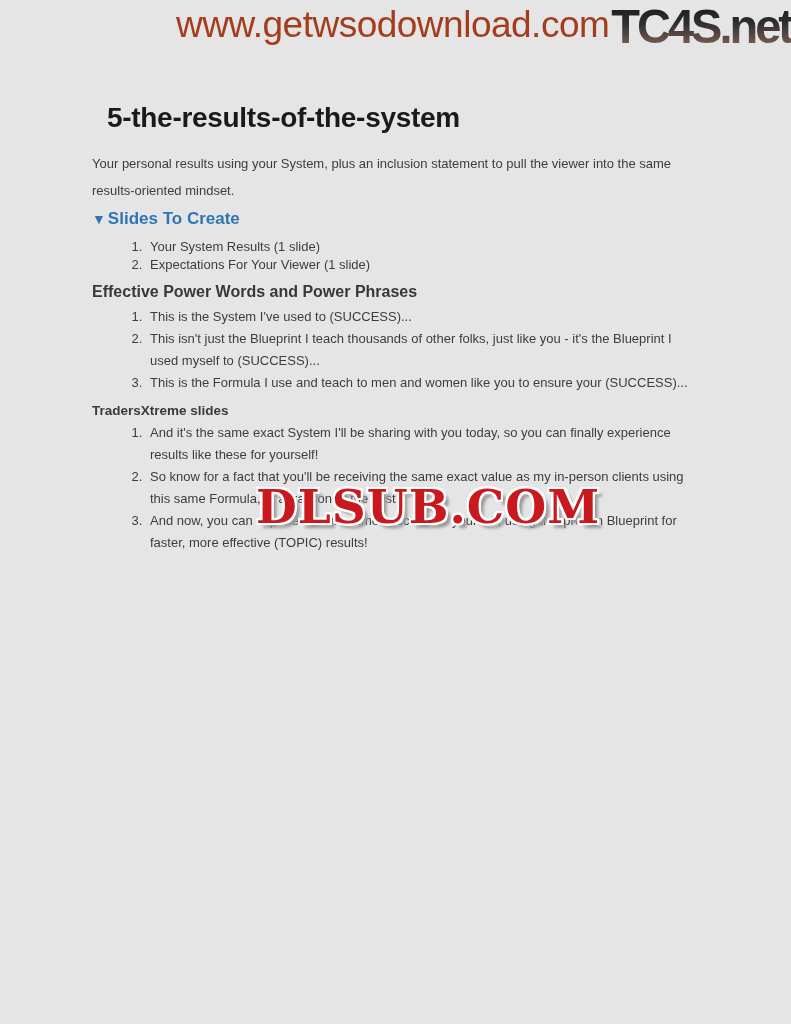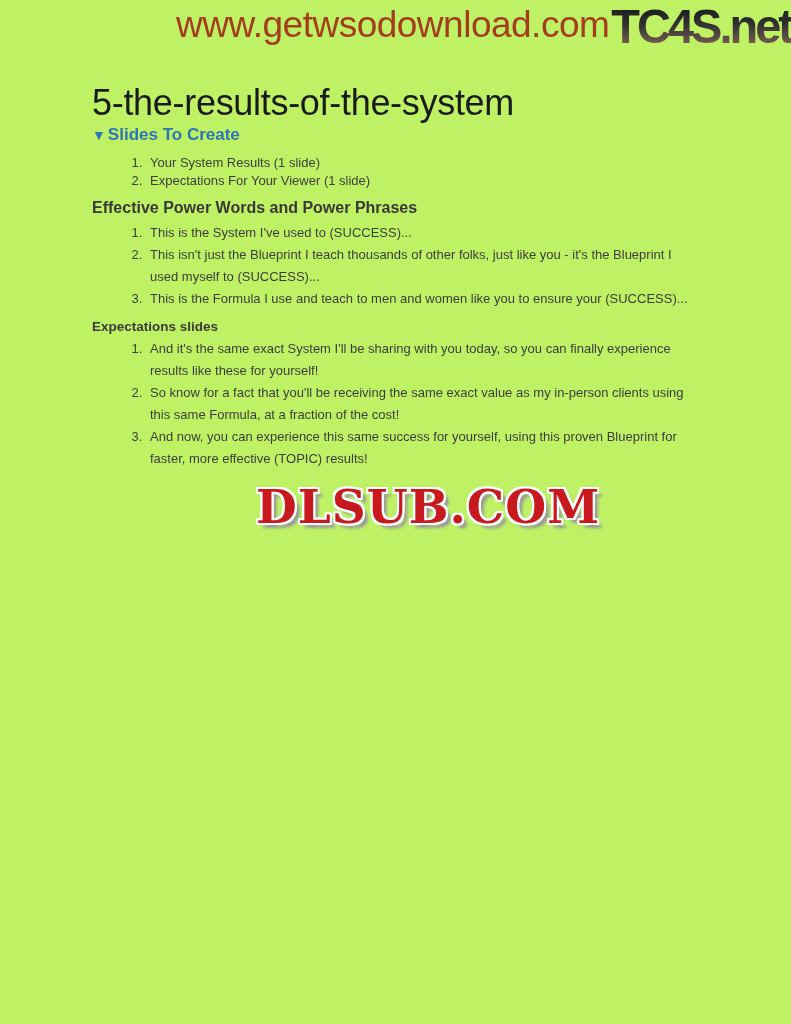--- a/index.html
+++ b/index.html
@@ -5,21 +5,21 @@
   html, body {
     margin: 0;
     padding: 0;
     background: #ffffff;
     font-family: "Liberation Sans", sans-serif;
   }
   #page {
     position: relative;
     width: 791px;
     height: 1024px;
-    background: #bef264;
+    background: #e5e5e5;
     overflow: hidden;
   }
 
   
   .wm-top {
     position: absolute;
     top: 0;
     right: 0;
     display: flex;
     align-items: flex-start;
@@ -48,24 +48,24 @@
 
   
   .content {
     position: absolute;
     left: 92px;
     top: 86px;
     width: 604px;
     color: #3d3d3d;
   }
   h1.doc-title {
-    margin: 0;
-    font-size: 36px;
+    margin: 15px;
+    font-size: 28px;
     line-height: 34px;
-    font-weight: normal;
+    font-weight: bold;
     color: #1a1a1a;
     letter-spacing: -0.3px;
   }
   h2.blue-heading {
     font-size: 17px;
     line-height: 22px;
     font-weight: bold;
     color: #2e75b6;
   }
   h2.overview-heading { margin: 24px 0 0; }
@@ -156,20 +156,21 @@
   <div class="wm-top">
     <span class="site-red">www.getwsodownload.com</span>
     <span class="site-gradient">TC4S.net</span>
   </div>
 
   <div class="content">
 
     <h1 class="doc-title">5-the-results-of-the-system</h1>
 
 
+    <p class="body-par">Your personal results using your System, plus an inclusion statement to pull the viewer into the same results-oriented mindset.</p>
 
     <h2 class="blue-heading slides-heading">
       <span class="triangle-glyph">▼</span>
       <span>Slides To Create</span>
     </h2>
 
     <ol class="compact">
       <li>Your System Results (1 slide)</li>
       <li>Expectations For Your Viewer (1 slide)</li>
     </ol>
@@ -177,21 +178,21 @@
     <h3 class="bold-heading power-heading">Effective Power Words and Power Phrases</h3>
 
 
 
     <ol class="loose results">
       <li>This is the System I've used to (SUCCESS)...</li>
       <li>This isn't just the Blueprint I teach thousands of other folks, just like you - it's the Blueprint I used myself to (SUCCESS)...</li>
       <li>This is the Formula I use and teach to men and women like you to ensure your (SUCCESS)...</li>
     </ol>
 
-    <h4 class="sub-heading expectations-sub">Expectations slides</h4>
+    <h4 class="sub-heading expectations-sub">TradersXtreme slides</h4>
 
     <ol class="loose expectations">
       <li>And it's the same exact System I'll be sharing with you today, so you can finally experience results like these for yourself!</li>
       <li>So know for a fact that you'll be receiving the same exact value as my in-person clients using this same Formula, at a fraction of the cost!</li>
       <li>And now, you can experience this same success for yourself, using this proven Blueprint for faster, more effective (TOPIC) results!</li>
     </ol>
 
   </div>
 
   <div class="wm-center">DLSUB.COM</div>

